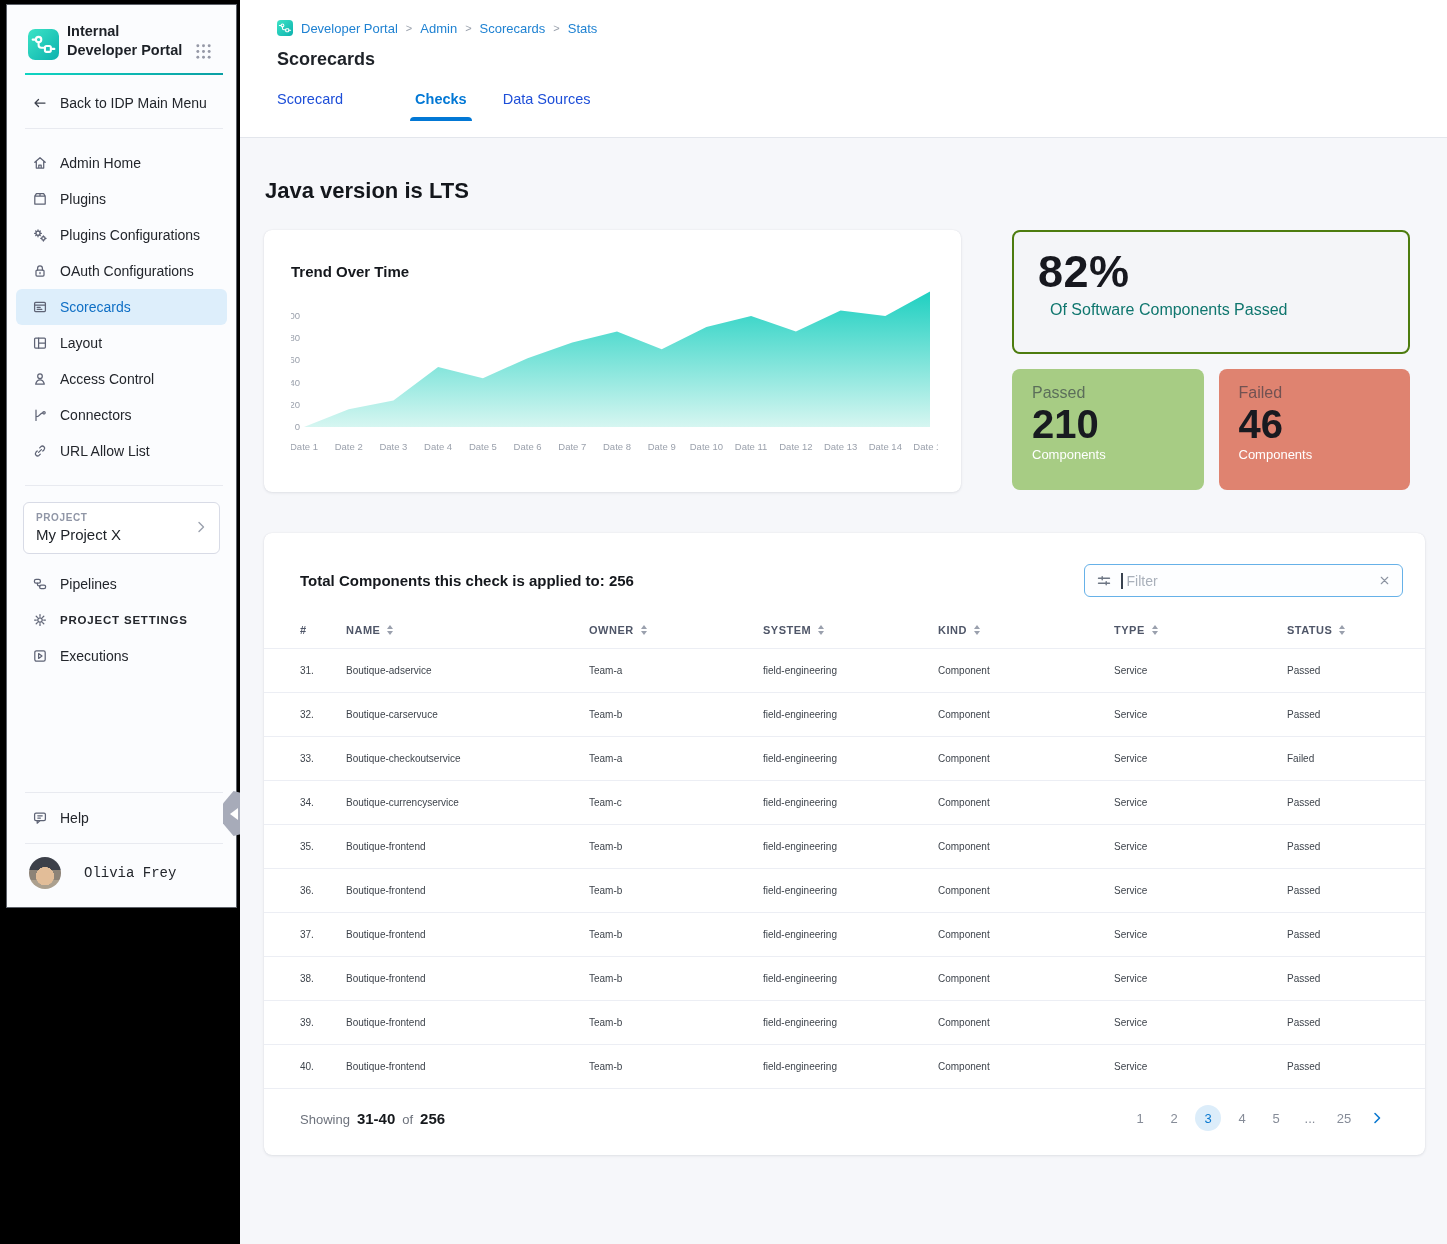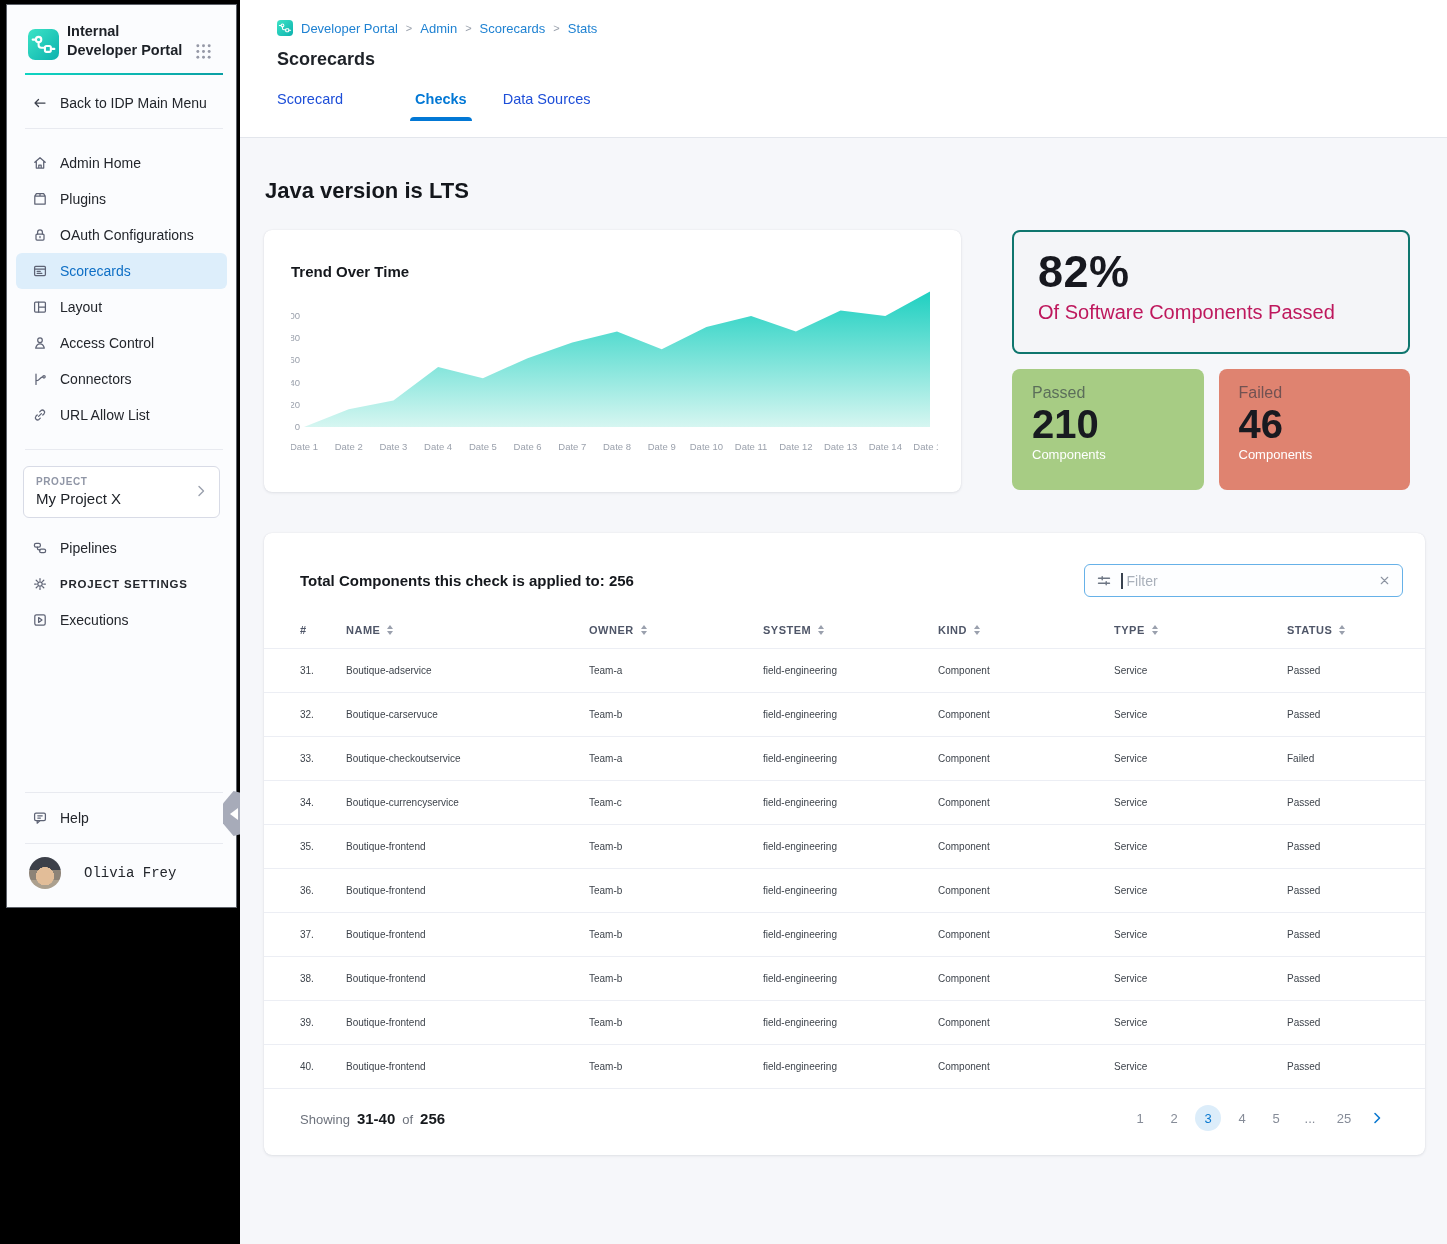--- a/index.html
+++ b/index.html
@@ -74,24 +74,24 @@
 
   .cards-row { display:flex; gap:51px; margin-top:26px; align-items:flex-start; }
   .card { background:#fff; border-radius:8px;
           box-shadow:0 1px 3px rgba(35,45,70,.10), 0 0 1px rgba(35,45,70,.12); }
   .chart-card { width:697px; height:262px; padding:33px 26px 0 27px; }
   .chart-title { font-size:15px; font-weight:600; color:#14171c; }
   .chart-card svg { display:block; margin-top:7px; }
   .tick { font-size:9.5px; fill:#9ba1ac; font-family:"Liberation Sans",sans-serif; }
 
   .stats-col { width:398px; flex:none; }
-  .percent-card { height:124px; border:2px solid #0f766e; background:#f4f5f8; border-radius:8px;
+  .percent-card { height:124px; border:2px solid #4d7c0f; background:#f4f5f8; border-radius:8px;
                   padding:14px 24px 0; }
   .percent-value { font-size:45px; font-weight:700; color:#17181f; letter-spacing:.5px; }
-  .percent-caption { font-size:20px; color:#be185d; margin-top:3px; }
+  .percent-caption { font-size:16px; color:#0f766e; margin-top:3px;margin-left:12px; }
   .pf-row { display:flex; gap:15px; margin-top:15px; }
   .pf-card { flex:1; height:121px; border-radius:8px; padding:15px 20px 0; }
   .pf-card.passed { background:#a7cc84; }
   .pf-card.failed { background:#df8370; }
   .pf-label { font-size:16px; color:rgba(45,52,64,.62); }
   .pf-value { font-size:40px; font-weight:700; color:#181a20; line-height:1.12; }
   .pf-unit { font-size:13px; color:#fff; }
 
   .table-card { margin-top:41px; padding-top:25px; margin-bottom:78px; }
   .table-head-row { display:flex; align-items:center; padding:6px 22px 0 36px; }
@@ -196,20 +196,31 @@
             </span>
             <span class="nav-label">Admin Home</span>
           </div>
           <div class="nav-item">
             <span class="icon">
               <svg viewBox="0 0 16 16">
                 <path d="M2.8 5.2h10.4V13H2.8zM2.8 5.2 4.4 2.6h7.2l1.6 2.6M8 2.6v2.6"></path>
               </svg>
             </span>
             <span class="nav-label">Plugins</span>
+          </div>
+          <div class="nav-item">
+            <span class="icon">
+              <svg viewBox="0 0 16 16">
+                <circle cx="6" cy="6.3" r="2.1"></circle>
+                <path d="M6 2.8v1.2M6 8.6v1.2M2.6 6.3h1.2M8.2 6.3h1.2M3.7 4l.8.8M7.5 7.8l.8.8M8.3 4l-.8.8M4.5 7.8l-.8.8"></path>
+                <circle cx="11.4" cy="11.4" r="1.7"></circle>
+                <path d="M11.4 8.8v.9M11.4 13.1v.9M8.8 11.4h.9M13.1 11.4h.9"></path>
+              </svg>
+            </span>
+            <span class="nav-label">Plugins Configurations</span>
           </div>
           <div class="nav-item">
             <span class="icon">
               <svg viewBox="0 0 16 16">
                 <rect x="4" y="7" width="8" height="6" rx="1"></rect>
                 <path d="M5.6 7V5.2a2.4 2.4 0 0 1 4.8 0V7M8 9.4v1.3"></path>
               </svg>
             </span>
             <span class="nav-label">OAuth Configurations</span>
           </div>

